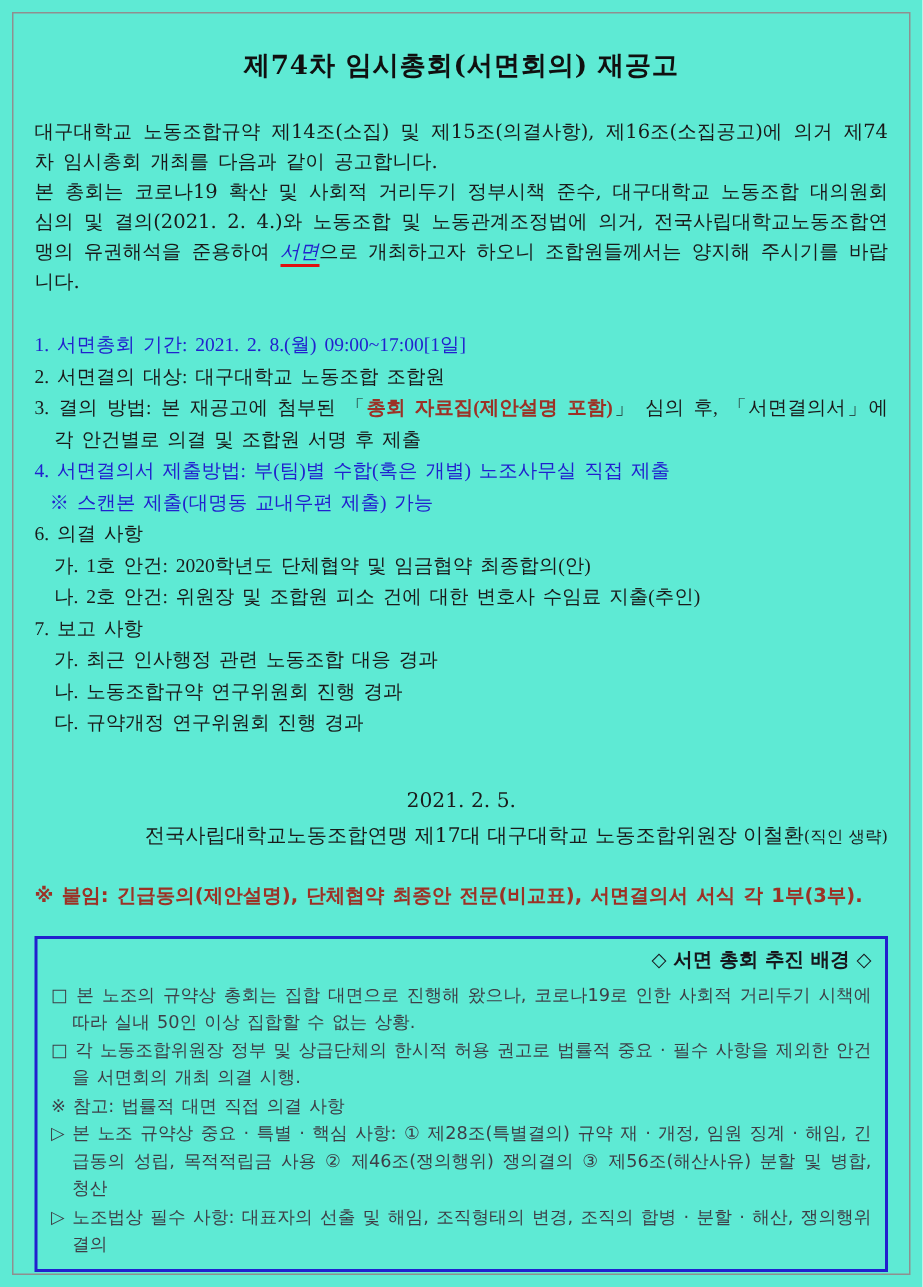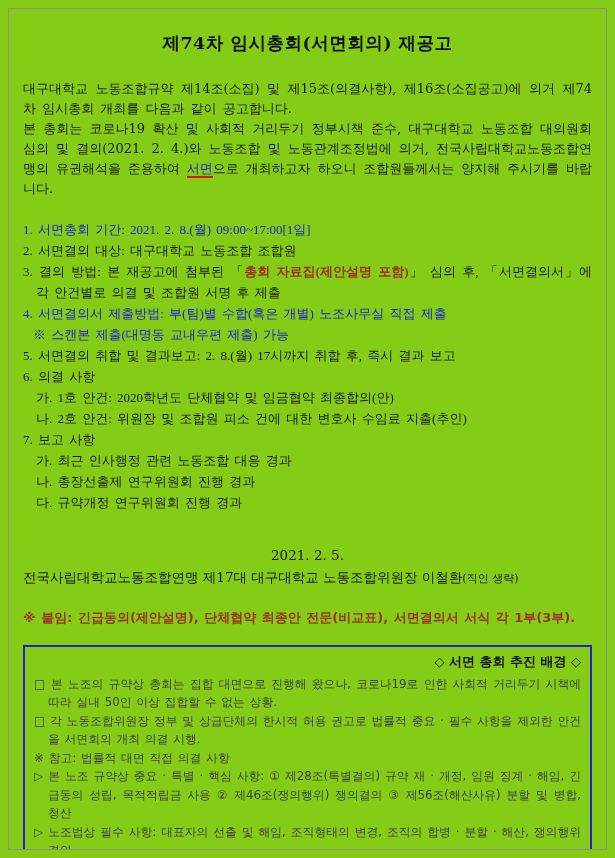--- a/index.html
+++ b/index.html
@@ -1,45 +1,46 @@
 <!DOCTYPE html>
 <html lang="ko"><head>
 <meta charset="utf-8">
 <style>
   html,body { margin:0; padding:0; background:#ffffff; }
   body {
     width:615px; height:858px;
     font-family:"DejaVu Serif","Liberation Serif",serif;
     -webkit-font-smoothing:antialiased;
   }
-  .page { position:relative; width:615px; height:858px; background:#84cc16; }
+  .page { position:relative; width:615px; height:858px; background:#5eead4; }
   .frame {
     position:absolute; top:8px; left:8px; right:8px; bottom:8px;
     border:1px solid #8f8f8f;
     padding:12px 14px; box-sizing:border-box; overflow:hidden;
   }
   .title {
     text-align:center; font-weight:bold; font-size:17.5px; color:#101010;
     margin:10px 0 24px 0; letter-spacing:0.5px;
   }
   .body-text { font-size:13px; line-height:20px; color:#1a1a1a; }
   .intro p { margin:0; text-align:justify; word-spacing:2px; }
   .blue { color:#2121ce; }
   .maroon-em { color:#9c3226; font-weight:bold; }
   .u-red {
     color:#2121ce;
     border-bottom:2px solid #e01010;
+    font-style:italic;
   }
   .agenda { margin-top:20px; line-height:21px; }
   .agenda p { margin:0; text-align:justify; word-spacing:2px;font-family:Liberation Serif, serif; }
   .hang { padding-left:13px; text-indent:-13px; }
   .sub  { padding-left:13px; }
   .note { padding-left:10px; }
   .date-line { text-align:center; margin-top:34px; font-size:13.5px; color:#1a1a1a; }
-  .sig-line  { text-align:left; margin-top:6px; font-size:13.5px; color:#1a1a1a; }
+  .sig-line  { text-align:right; margin-top:6px; font-size:13.5px; color:#1a1a1a; }
   .sig-note  { font-size:11px; }
   .attachment {
     margin-top:22px;
     font-family:"DejaVu Sans","Liberation Sans",sans-serif;
     font-weight:bold; color:#9c3226; font-size:13px; word-spacing:1px;
   }
   .bg-box {
     margin-top:18px;
     border:2px solid #2121ce;
     padding:5px 9px 7px 9px;
@@ -65,27 +66,26 @@
       <p>대구대학교 노동조합규약 제14조(소집) 및 제15조(의결사항), 제16조(소집공고)에 의거 제74차 임시총회 개최를 다음과 같이 공고합니다.</p>
       <p><span>본 총회는 코로나19 확산 및 사회적 거리두기 정부시책 준수, 대구대학교 노동조합 대의원회 심의 및 결의(2021. 2. 4.)와 노동조합 및 노동관계조정법에 의거, 전국사립대학교노동조합연맹의 유권해석을 준용하여 </span><span class="u-red">서면</span><span>으로 개최하고자 하오니 조합원들께서는 양지해 주시기를 바랍니다.</span></p>
     </div>
 
     <div class="body-text agenda">
       <p class="blue">1. 서면총회 기간: 2021. 2. 8.(월) 09:00~17:00[1일]</p>
       <p>2. 서면결의 대상: 대구대학교 노동조합 조합원</p>
       <p class="hang"><span>3. 결의 방법: 본 재공고에 첨부된 「</span><span class="maroon-em">총회 자료집(제안설명 포함)</span><span>」 심의 후, 「서면결의서」에 각 안건별로 의결 및 조합원 서명 후 제출</span></p>
       <p class="blue">4. 서면결의서 제출방법: 부(팀)별 수합(혹은 개별) 노조사무실 직접 제출</p>
       <p class="blue note">※ 스캔본 제출(대명동 교내우편 제출) 가능</p>
-      <p>5. 서면결의 취합 및 결과보고: 2. 8.(월) 17시까지 취합 후, 즉시 결과 보고</p>
       <p>6. 의결 사항</p>
       <p class="sub">가. 1호 안건: 2020학년도 단체협약 및 임금협약 최종합의(안)</p>
       <p class="sub">나. 2호 안건: 위원장 및 조합원 피소 건에 대한 변호사 수임료 지출(추인)</p>
       <p>7. 보고 사항</p>
       <p class="sub">가. 최근 인사행정 관련 노동조합 대응 경과</p>
-      <p class="sub">나. 총장선출제 연구위원회 진행 경과</p>
+      <p class="sub">나. 노동조합규약 연구위원회 진행 경과</p>
       <p class="sub">다. 규약개정 연구위원회 진행 경과</p>
     </div>
 
     <div class="date-line">2021. 2. 5.</div>
 
     <div class="sig-line"><span>전국사립대학교노동조합연맹 제17대 대구대학교 노동조합위원장 이철환</span><span class="sig-note">(직인 생략)</span></div>
 
     <div class="attachment">※ 붙임: 긴급동의(제안설명), 단체협약 최종안 전문(비교표), 서면결의서 서식 각 1부(3부).</div>
 
     <div class="bg-box">

